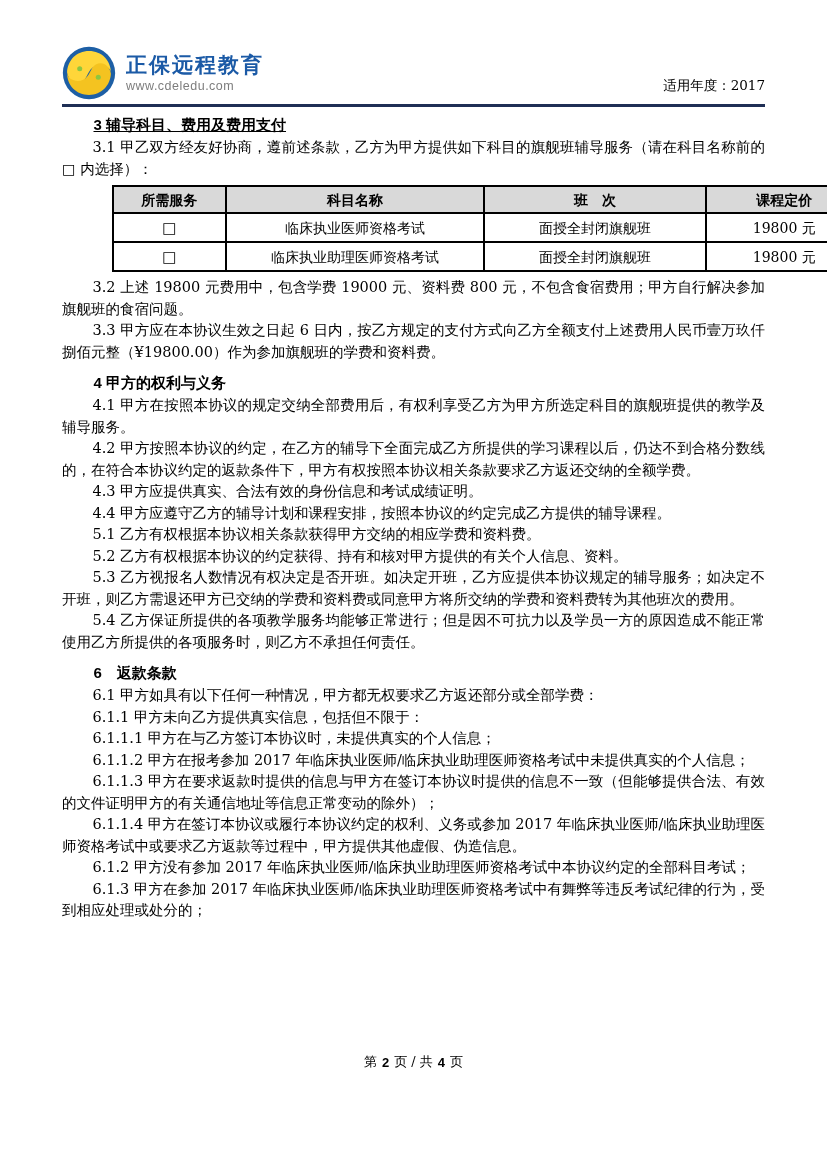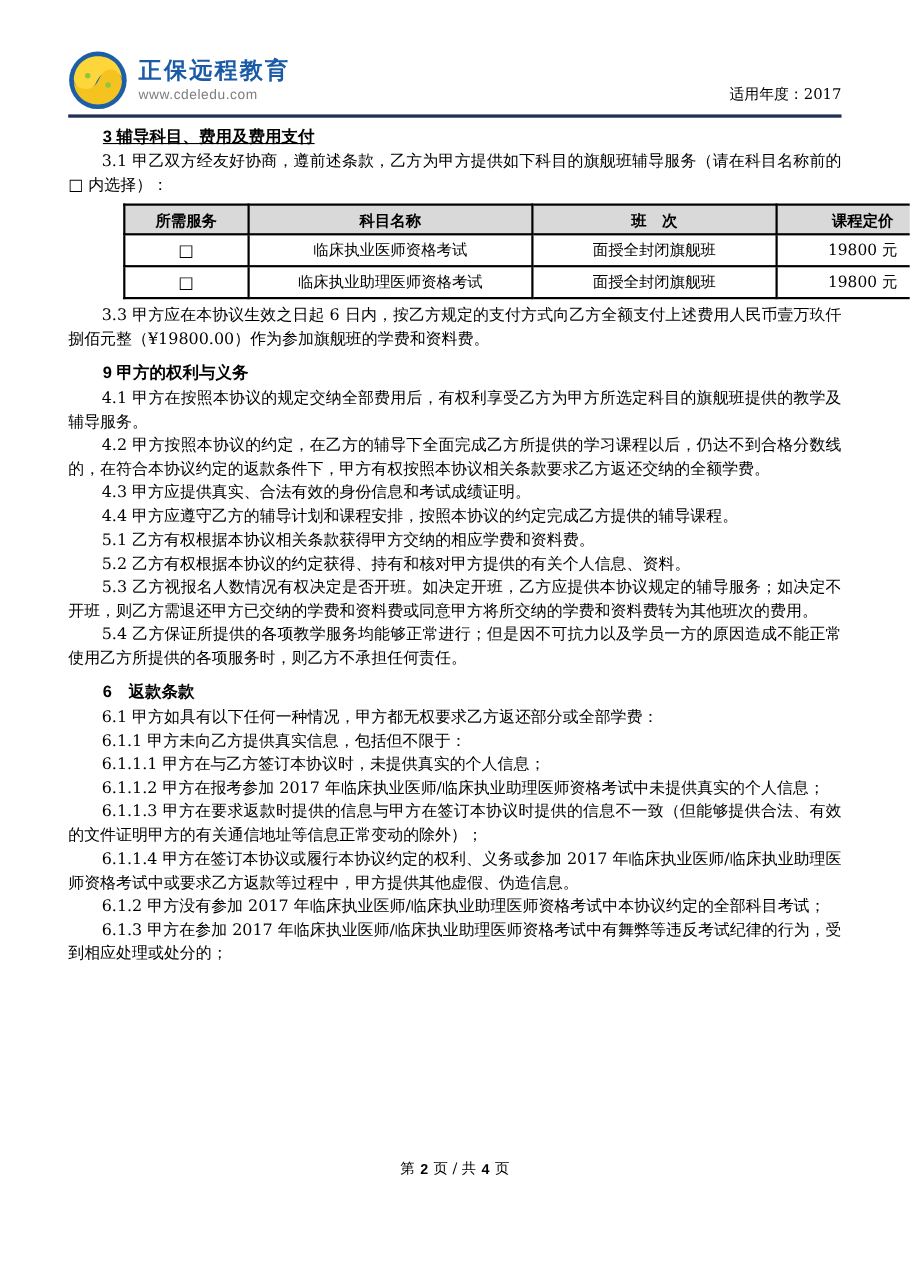--- a/index.html
+++ b/index.html
@@ -133,23 +133,24 @@
         </tr>
         <tr>
           <td class="cell-checkbox">□</td>
           <td>临床执业助理医师资格考试</td>
           <td>面授全封闭旗舰班</td>
           <td>19800 元</td>
         </tr>
       </tbody>
     </table>
 
+    <p class="para">3.2 上述 19800 元费用中，包含学费 19000 元、资料费 800 元，不包含食宿费用；甲方自行解决参加旗舰班的食宿问题。</p>
     <p class="para">3.3 甲方应在本协议生效之日起 6 日内，按乙方规定的支付方式向乙方全额支付上述费用人民币壹万玖仟捌佰元整（¥19800.00）作为参加旗舰班的学费和资料费。</p>
 
-    <div class="sec-heading">9 甲方的权利与义务</div>
+    <div class="sec-heading">4 甲方的权利与义务</div>
     <p class="para">4.1 甲方在按照本协议的规定交纳全部费用后，有权利享受乙方为甲方所选定科目的旗舰班提供的教学及辅导服务。</p>
     <p class="para">4.2 甲方按照本协议的约定，在乙方的辅导下全面完成乙方所提供的学习课程以后，仍达不到合格分数线的，在符合本协议约定的返款条件下，甲方有权按照本协议相关条款要求乙方返还交纳的全额学费。</p>
     <p class="para">4.3 甲方应提供真实、合法有效的身份信息和考试成绩证明。</p>
     <p class="para">4.4 甲方应遵守乙方的辅导计划和课程安排，按照本协议的约定完成乙方提供的辅导课程。</p>
 
     <p class="para">5.1 乙方有权根据本协议相关条款获得甲方交纳的相应学费和资料费。</p>
     <p class="para">5.2 乙方有权根据本协议的约定获得、持有和核对甲方提供的有关个人信息、资料。</p>
     <p class="para">5.3 乙方视报名人数情况有权决定是否开班。如决定开班，乙方应提供本协议规定的辅导服务；如决定不开班，则乙方需退还甲方已交纳的学费和资料费或同意甲方将所交纳的学费和资料费转为其他班次的费用。</p>
     <p class="para">5.4 乙方保证所提供的各项教学服务均能够正常进行；但是因不可抗力以及学员一方的原因造成不能正常使用乙方所提供的各项服务时，则乙方不承担任何责任。</p>
 

